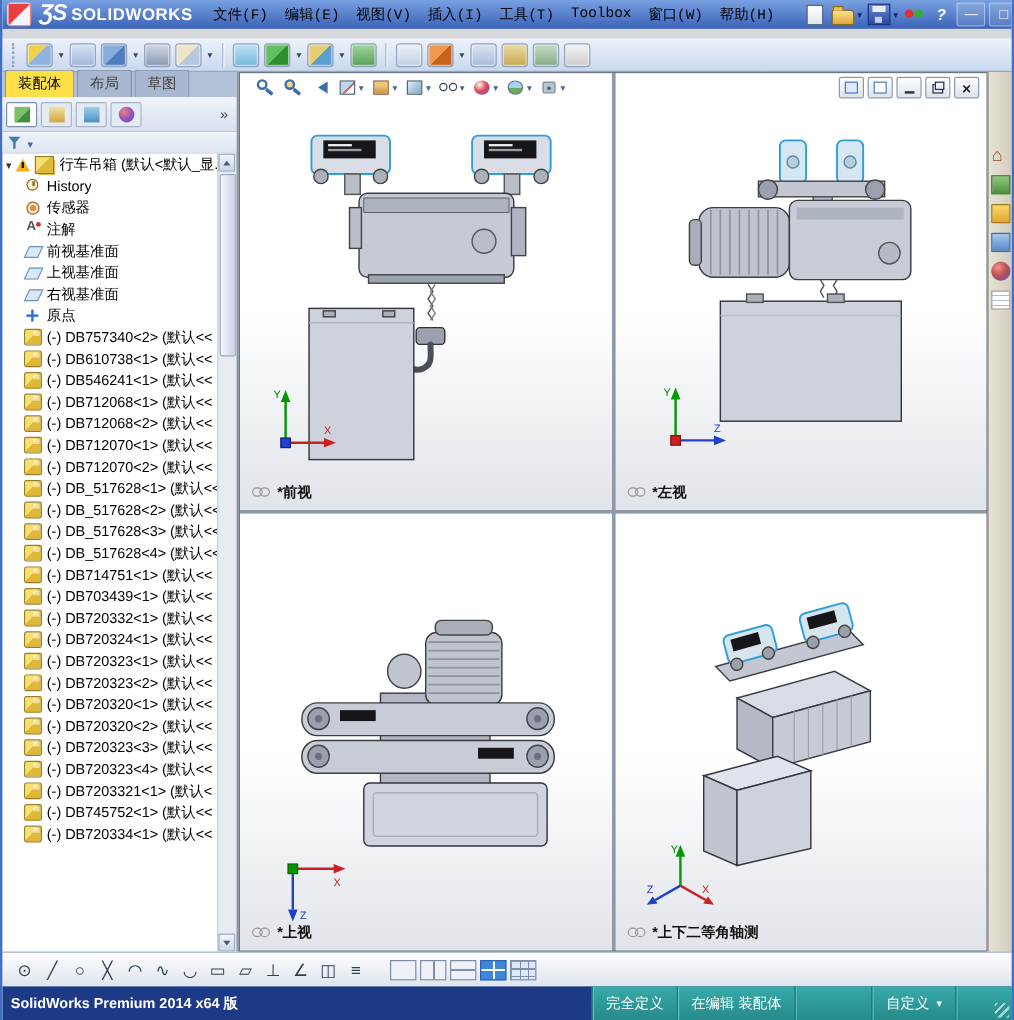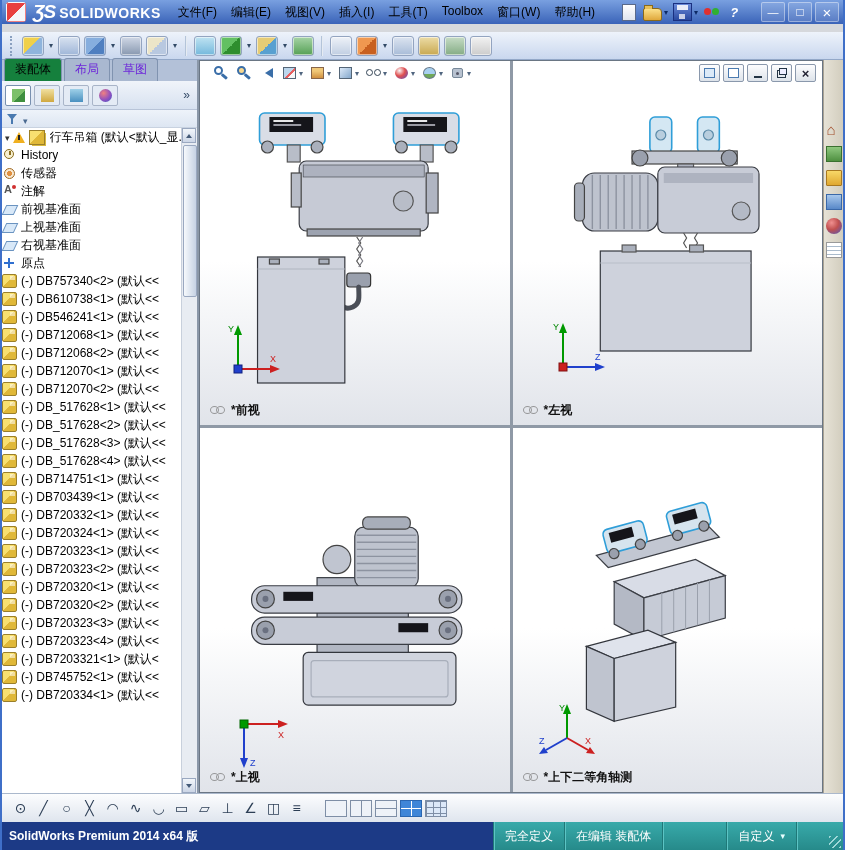--- a/index.html
+++ b/index.html
@@ -8,21 +8,21 @@
     border-left:2px solid #3f6fc8;border-right:2px solid #3f6fc8;box-sizing:border-box;}
   
   .titlebar{position:absolute;left:0;top:0;right:0;height:15px;
     background:linear-gradient(#79a0e0,#3a63b8);display:flex;align-items:center;
     gap:2px;padding:12px 4px;box-sizing:border-box;}
   .appicon{width:18px;height:18px;border-radius:3px;border:1px solid #ffffff55;flex:none;
     background:linear-gradient(135deg,#e84040 50%,#f4f6fa 50%);}
   .logo{display:flex;align-items:baseline;color:#fff;margin:0 8px 0 5px;flex:none;}
   .logo-3s{font-style:italic;font-weight:bold;font-size:19px;letter-spacing:-1px;margin-right:4px;}
   .logo b{font-size:14px;letter-spacing:.5px;font-weight:bold;}
-  .menus{display:flex;}
+  .menus{display:flex;font-family:Liberation Mono, monospace;}
   .menu{color:#000;font-size:12px;padding:4px 7px;white-space:nowrap;}
   .qicons{display:flex;align-items:center;gap:5px;margin-left: 16px;}
   .qi{display:inline-flex;align-items:center;}
   .qi.drop::after{content:"▾";font-size:8px;color:#0d2a66;margin-left:2px;}
   .qg{width:17px;height:16px;display:block;position:relative;}
   .qg.k-new{width:12px;height:15px;margin:0 2px;border:1px solid #5a6a8a;background:linear-gradient(#ffffff,#dfe4ee);}
   .qg.k-open{height:11px;margin-top:4px;border:1px solid #8a6a1a;border-radius:2px 4px 2px 2px;background:linear-gradient(#fbe08a,#e0a83c);}
   .qg.k-open::before{content:"";position:absolute;left:0;top:-4px;width:7px;height:3px;background:#e8c05a;border:1px solid #8a6a1a;border-bottom:none;}
   .qg.k-save{border:1px solid #1a3080;background:linear-gradient(#6a8ad8,#2a4aa0);}
   .qg.k-save::before{content:"";position:absolute;left:3px;top:1px;right:3px;height:5px;background:#e8ecf8;}
@@ -44,43 +44,43 @@
   .tbi{width:20px;height:18px;border-radius:3px;border:1px solid #93a4c0;box-shadow:inset 0 0 0 1px #ffffff88;flex:none;}
   .tbi.drop{margin-right:10px;position:relative;}
   .tbi.drop::after{content:"▾";position:absolute;right:-10px;top:4px;font-size:8px;color:#334a66;}
   .tbi.k-sep{width:2px;height:20px;border:none;box-shadow:none;border-radius:0;
     background:linear-gradient(90deg,#9ab0cc,#fff);margin:0 3px;}
   
   .leftcol{position:absolute;top:60px;left:0;width:197px;bottom:57px;background:#fff;
     border-right:2px solid #8a97a8;box-sizing:border-box;display:flex;flex-direction:column;}
   .tabrow{height:21px;background:#b3c1d8;display:flex;align-items:flex-end;padding:0 2px;gap:2px;flex:none;}
   .tab{font-size:12px;padding:2px 10px 3px;background:#a9b8d0;border:1px solid #8093b0;border-bottom:none;
-    border-radius:3px 3px 0 0;white-space:nowrap;color:#6d28d9;}
-  .tab.active{background:#15803d;color:#000;}
+    border-radius:3px 3px 0 0;white-space:nowrap;color:#404040;}
+  .tab.active{background:#fde047;color:#000;}
   .pheader{height:24px;flex:none;background:linear-gradient(#f0f4fa,#d7e1f0);border-bottom:1px solid #b8c4d8;
     display:flex;align-items:center;padding:2px 3px;gap:3px;}
   .ptab{width:24px;height:19px;border:1px solid #a8b4c8;background:#e4ebf5;display:inline-flex;
     align-items:center;justify-content:center;border-radius:2px;}
   .ptab.active{background:#fff;border-color:#7890b0;}
   .pi{width:13px;height:13px;display:block;}
   .pi.k-fm{background:linear-gradient(135deg,#7cc06a 55%,#3f8f3f 55%);}
   .pi.k-pm{background:linear-gradient(#f0e0a0,#d0a840);}
   .pi.k-cm{background:linear-gradient(#9ed0e8,#4a90c0);}
   .pi.k-dm{background:radial-gradient(circle at 35% 32%,#f08080,#9050c0 55%,#3858c0);border-radius:50%;}
   .chev{margin-left:auto;font-size:12px;color:#334a66;padding:0 4px;}
   .pfilter{height:17px;flex:none;background:linear-gradient(#eef3fa,#dde6f2);border-bottom:1px solid #c8d2e0;
     display:flex;align-items:center;padding:0 5px;gap:4px;}
   .funnel{width:12px;height:12px;position:relative;}
   .funnel::before{content:"";position:absolute;left:0;top:1px;border-left:5px solid transparent;
     border-right:5px solid transparent;border-top:6px solid #4a7ab0;}
   .funnel::after{content:"";position:absolute;left:4px;top:6px;width:2px;height:5px;background:#4a7ab0;}
   .pfilter i::before{content:"▾";font-size:9px;color:#4a6a90;font-style:normal;}
   .treewrap{flex:1;position:relative;overflow:hidden;}
   .tree{position:absolute;left:0;top:0;right:15px;bottom:0;font-size:12px;color:#000;overflow:hidden;}
-  .trow{height:18px;display:flex;align-items:center;white-space:nowrap;overflow:hidden;}
+  .trow{height:18px;display:flex;align-items:center;padding-left:18px;white-space:nowrap;overflow:hidden;}
   .trow.root{padding-left:3px;}
   .exp::before{content:"▾";font-size:9px;color:#333;margin-right:3px;}
   .warnicon{width:0;height:0;border-left:6px solid transparent;border-right:6px solid transparent;
     border-bottom:11px solid #f0b020;position:relative;margin-right:4px;flex:none;}
   .warnicon::after{content:"";position:absolute;left:-1px;top:3px;width:2px;height:5px;background:#222;}
   .asmicon{width:14px;height:13px;background:linear-gradient(135deg,#f8e070 45%,#e0b838 45%);
     border:1px solid #9a7f2a;margin-right:5px;flex:none;box-shadow:2px 2px 0 -1px #d8b840;}
   .ticon{width:15px;height:14px;margin-right:4px;position:relative;flex:none;}
   .ticon.k-history::before{content:"";position:absolute;left:2px;top:1px;width:10px;height:10px;
     border:1.5px solid #8a6d1f;border-radius:50%;box-sizing:border-box;background:#f8f0d0;}

